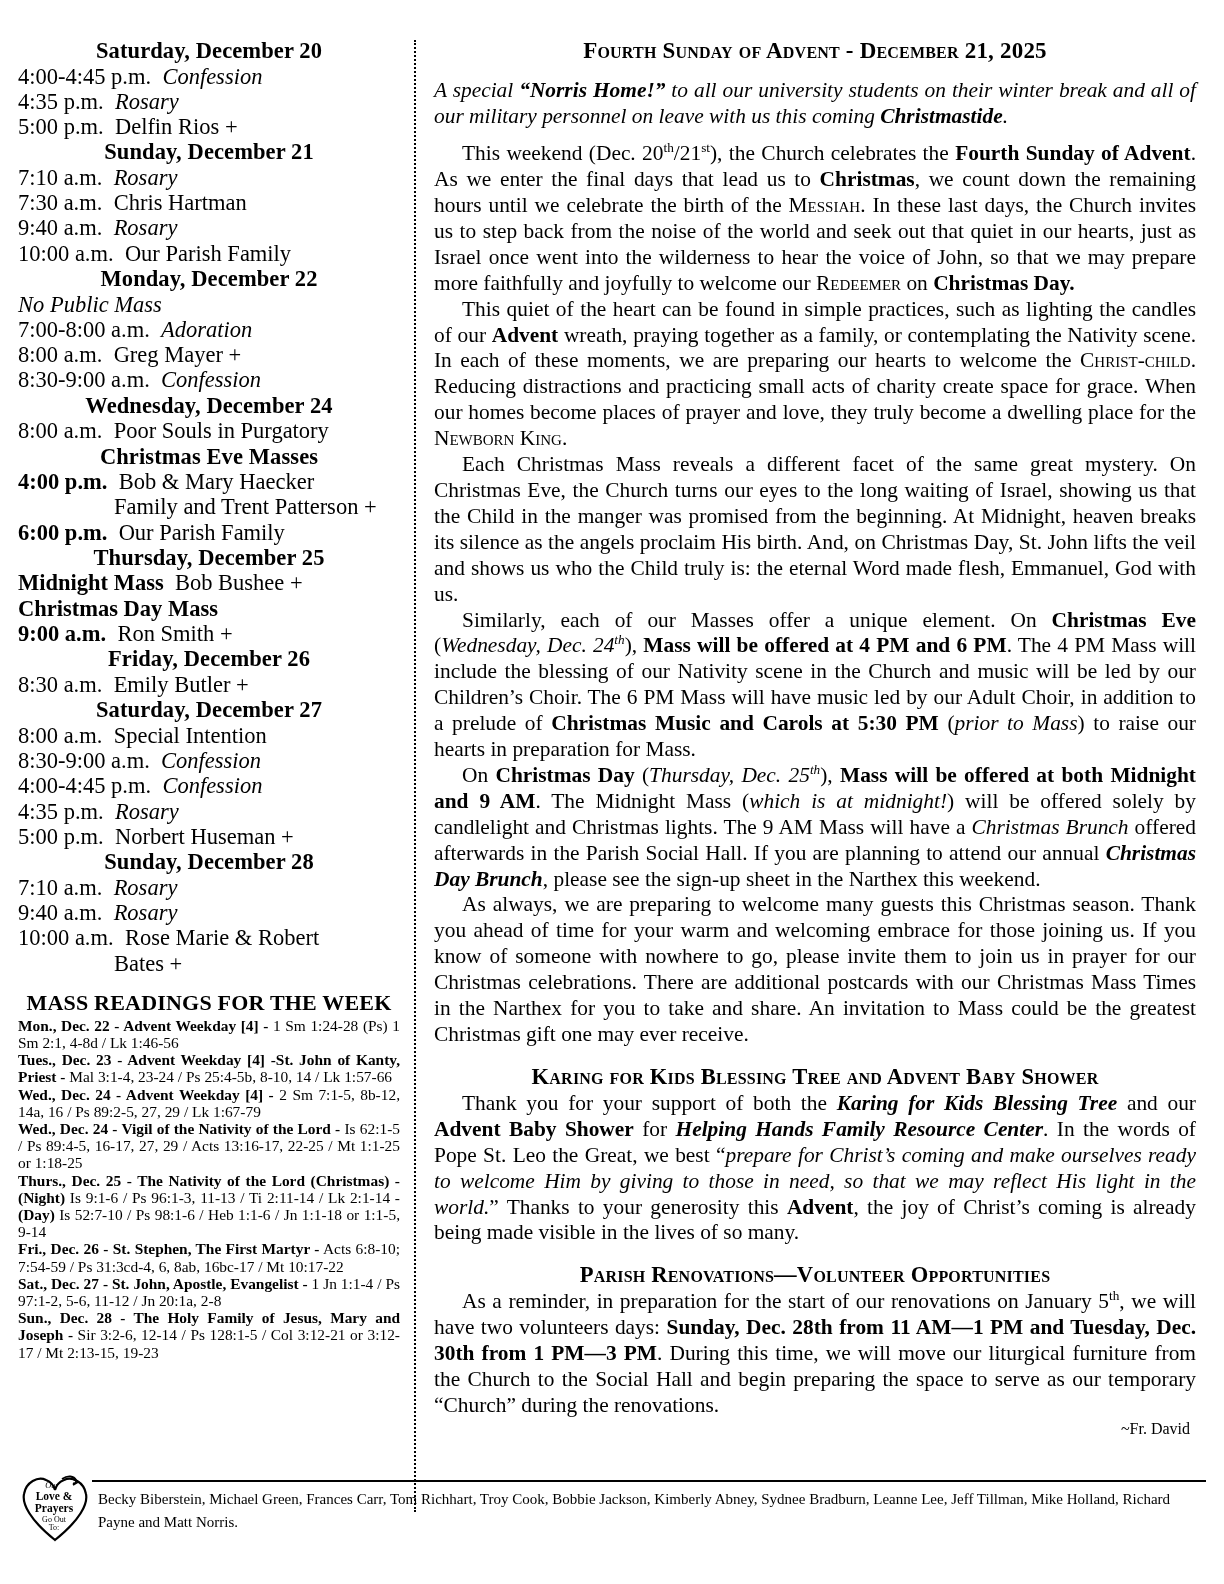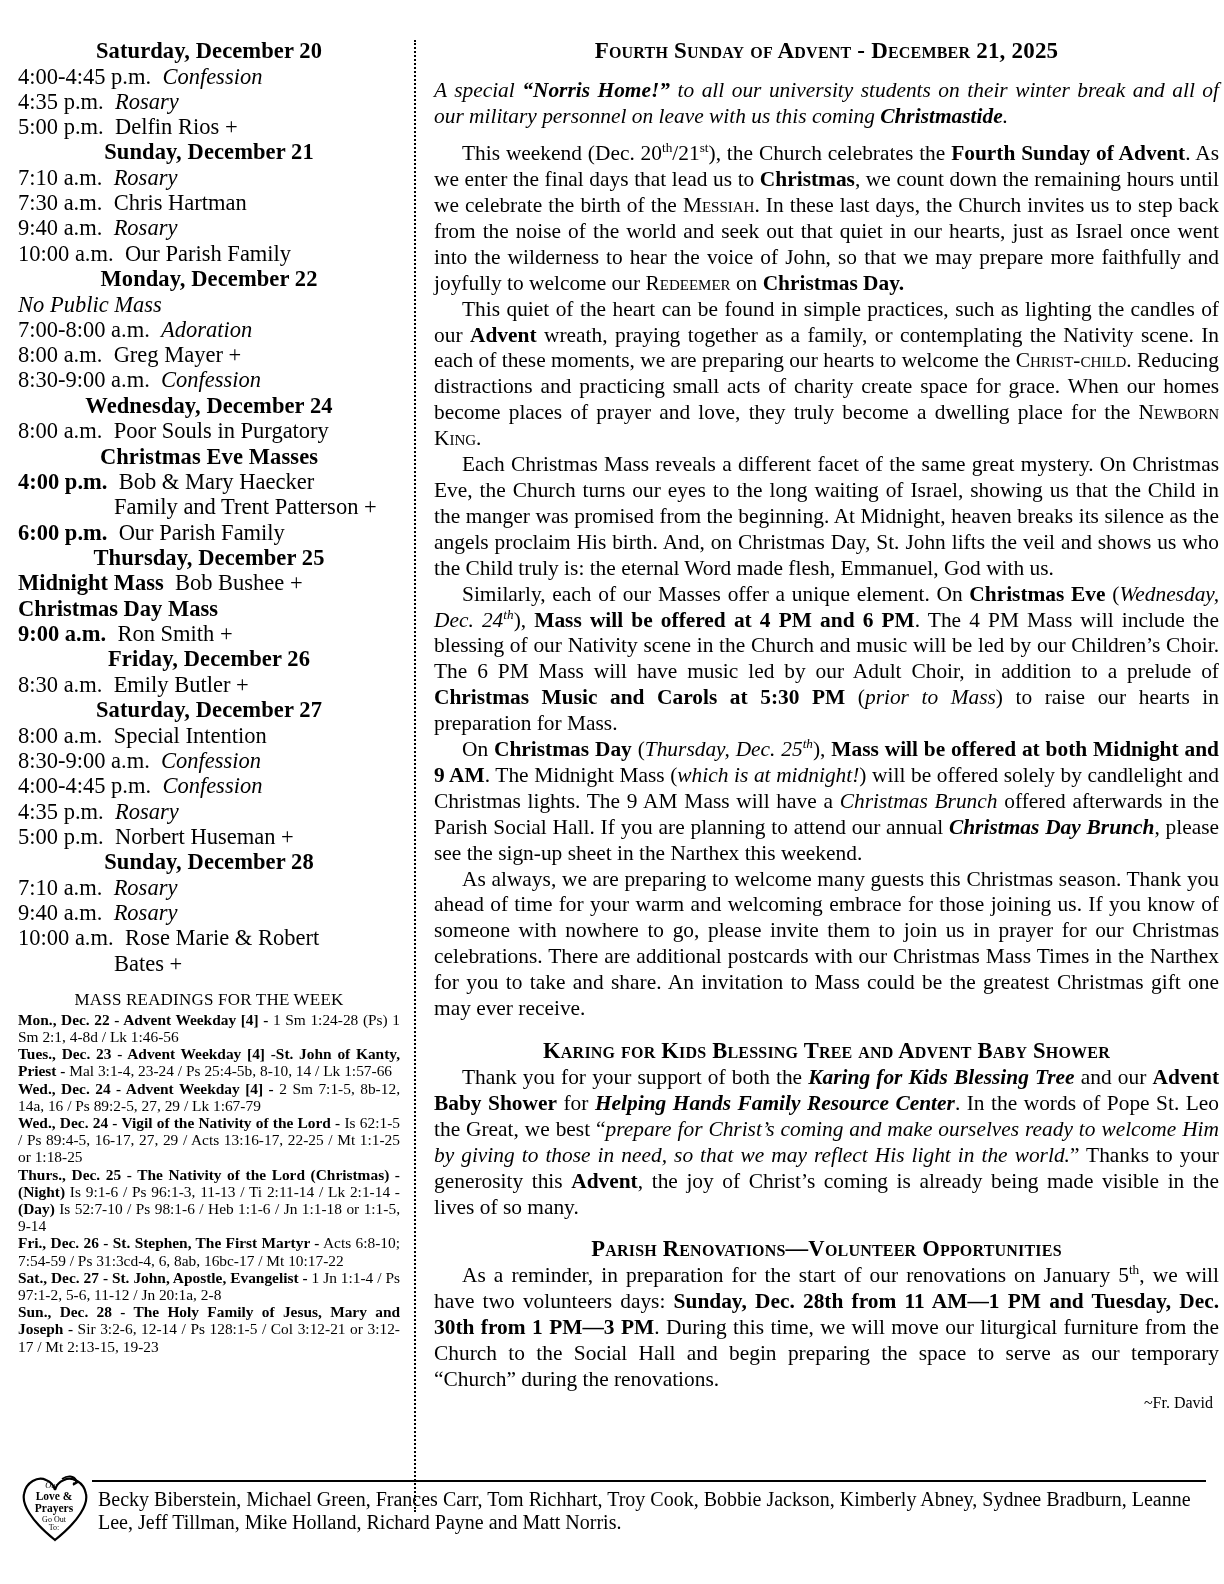--- a/index.html
+++ b/index.html
@@ -17,21 +17,21 @@
   .page {
     width: 1224px;
     height: 1584px;
     position: relative;
     padding: 0;
   }
 
   .columns {
     display: flex;
     align-items: flex-start;
-    padding: 38px 1px 0 18px;
+    padding: 38px 24px 0 18px;
     height: 1462px;
   }
 
   
   .col-left {
     width: 392px;
     flex: 0 0 392px;
     padding-right: 10px;
   }
 
@@ -65,22 +65,22 @@
     white-space: nowrap;
   }
   .sched-line.bold-time { font-weight: bold; }
   .sched-line .ital { font-style: italic; }
   .sched-line .n { font-weight: normal; }
   .indent-cont { padding-left: 96px; }
   .italic-line { font-style: italic; font-size: 22.5px; line-height: 25.3px; margin: 0; }
 
   .readings-title {
     text-align: center;
-    font-weight: normal;
-    font-size: 17px;
+    font-weight: bold;
+    font-size: 22px;
     margin: 14px 0 1px 0;
     letter-spacing: .2px;
   }
   .reading {
     font-size: 15.4px;
     line-height: 17.2px;
     text-align: justify;
     margin: 0;
     hyphens: none;
   }
@@ -152,21 +152,21 @@
     align-items: flex-start;
   }
   .heart-logo {
     width: 74px;
     flex: 0 0 74px;
     position: relative;
     top: -16px;
   }
   .footer-names {
     flex: 1 1 auto;
-    font-size: 20px;
+    font-size: 15px;
     line-height: 22.6px;
     padding-left: 6px;
     padding-top: 2px;
   }
 </style>
 </head>
 <body>
 
 <div class="page">
 

